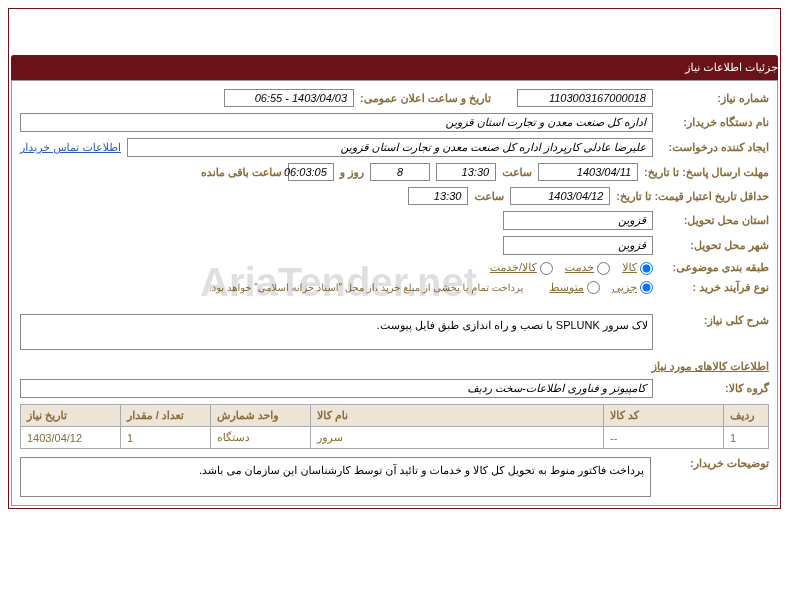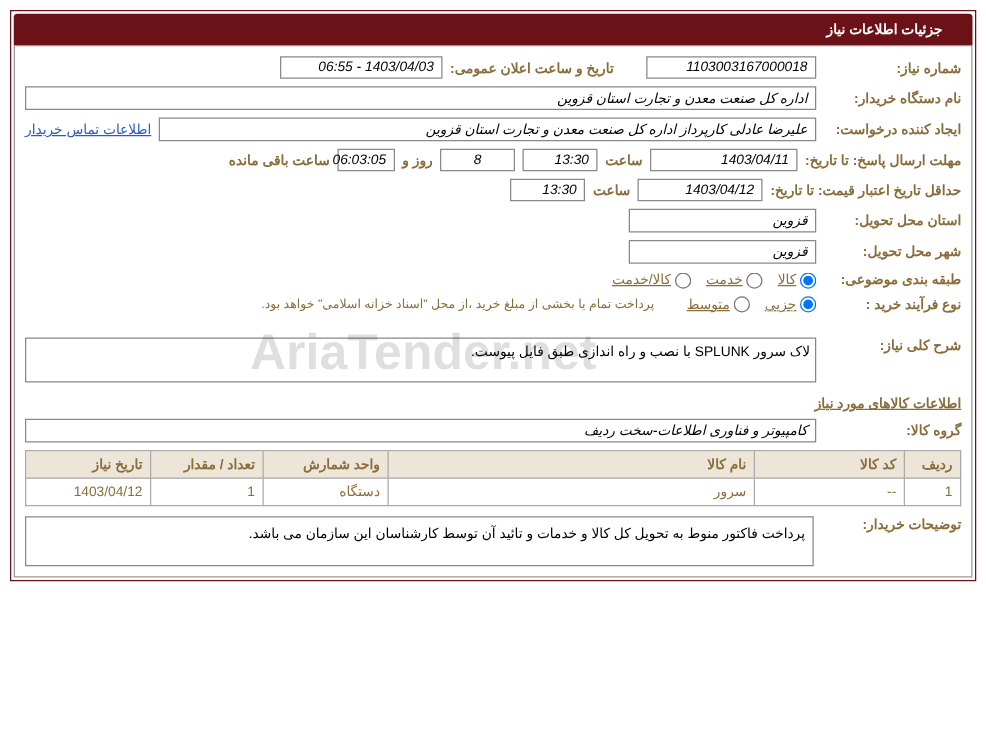--- a/index.html
+++ b/index.html
@@ -1,33 +1,33 @@
 <!DOCTYPE html>
 <html dir="rtl" lang="fa"><head>
 <meta charset="utf-8">
 <style>
 * { box-sizing: border-box; margin: 0; padding: 0; }
 body { font-family: Tahoma, Arial, sans-serif; font-size: 11px; background: #fff; direction: rtl; }
 .container { width: 789px; margin: 0 auto; padding: 8px; }
-.header-bar { background: #6b1118; color: #fff; padding: 6px 24px; font-weight: bold; border-radius: 3px 3px 0 0; }
+.header-bar { background: #6b1118; color: #fff; padding: 6px 0; font-weight: normal; border-radius: 3px 3px 0 0; margin-top: 44px; }
 .panel-border { border: 1px solid #6b1118; padding: 2px; }
 .content-panel { border: 1px solid #999; background: #fff; padding: 8px; }
 .row { display: flex; align-items: center; margin-bottom: 6px; gap: 6px; }
 .label { color: #8a6d3b; font-weight: bold; min-width: 110px; text-align: right; }
 .label-sm { color: #8a6d3b; font-weight: bold; }
 .field { background: #fff; border: 1px solid #888; padding: 2px 6px; min-height: 18px; display: inline-block; font-style: italic; }
 .field-wide { flex: 1; }
 .link-text { color: #2a5bbf; cursor: pointer; text-decoration: underline; }
 .radio-group { display: flex; gap: 12px; align-items: center; }
 .radio-group label { color: #8a6d3b; text-decoration: underline; }
 .note-text { color: #8a6d3b; font-size: 10px; }
 .section-title { color: #8a6d3b; font-weight: bold; margin: 10px 0 6px; text-decoration: underline; }
 .textarea-like { border: 1px solid #888; padding: 4px; min-height: 36px; background: #fff; }
 table { width: 100%; border-collapse: collapse; margin-top: 6px; }
-th, td { border: 1px solid #aaa; padding: 4px 6px; color:#8a6d3b; text-align: right; font-size: 11px; }
+th, td { border: 1px solid #aaa; padding: 4px 6px; color:#8a6d3b; text-align: left; font-size: 11px; }
 th { background: #ede6d8; font-weight: bold; }
 .desc-row { display: flex; gap: 8px; margin-top: 8px; }
 .desc-label { color: #8a6d3b; font-weight: bold; width: 110px; }
 .desc-box { flex: 1; border: 1px solid #888; padding: 6px; min-height: 40px; background: #fff; }
 .btn-row { text-align: center; padding: 10px 0 4px; }
 .btn { background: #e6dcc7; border: 1px solid #888; padding: 3px 14px; margin: 0 4px; cursor: pointer; font-family: Tahoma; font-size: 11px; color:#6b1118; }
 .btn-back { background: #f5d8d8; color:#6b1118; }
 input[type=radio] { vertical-align: middle; margin-left:3px; }
 .watermark { position: absolute; top: 260px; left: 200px; opacity: 0.12; font-size: 40px; font-weight: bold; color: #000000; pointer-events: none; z-index: 0; }
 .rel { position: relative; }
@@ -54,21 +54,21 @@
       </div>
 
       <div class="row">
         <span class="label">ایجاد کننده درخواست:</span>
         <span class="field field-wide">علیرضا  عادلی کارپرداز اداره کل صنعت  معدن و تجارت استان قزوین</span>
         <span class="link-text">اطلاعات تماس خریدار</span>
       </div>
 
       <div class="row">
         <span class="label">مهلت ارسال پاسخ: تا تاریخ:</span>
-        <span class="field" style="width:118px">1403/04/11</span>
+        <span class="field" style="width:100px">1403/04/11</span>
         <span class="label-sm">ساعت</span>
         <span class="field" style="width:60px">13:30</span>
         <span class="field" style="width:60px;text-align:center">8</span>
         <span class="label-sm">روز و</span>
         <span class="field" style="width:46px">06:03:05</span>
         <span class="label-sm">ساعت باقی مانده</span>
       </div>
 
       <div class="row">
         <span class="label">حداقل تاریخ اعتبار قیمت: تا تاریخ:</span>

